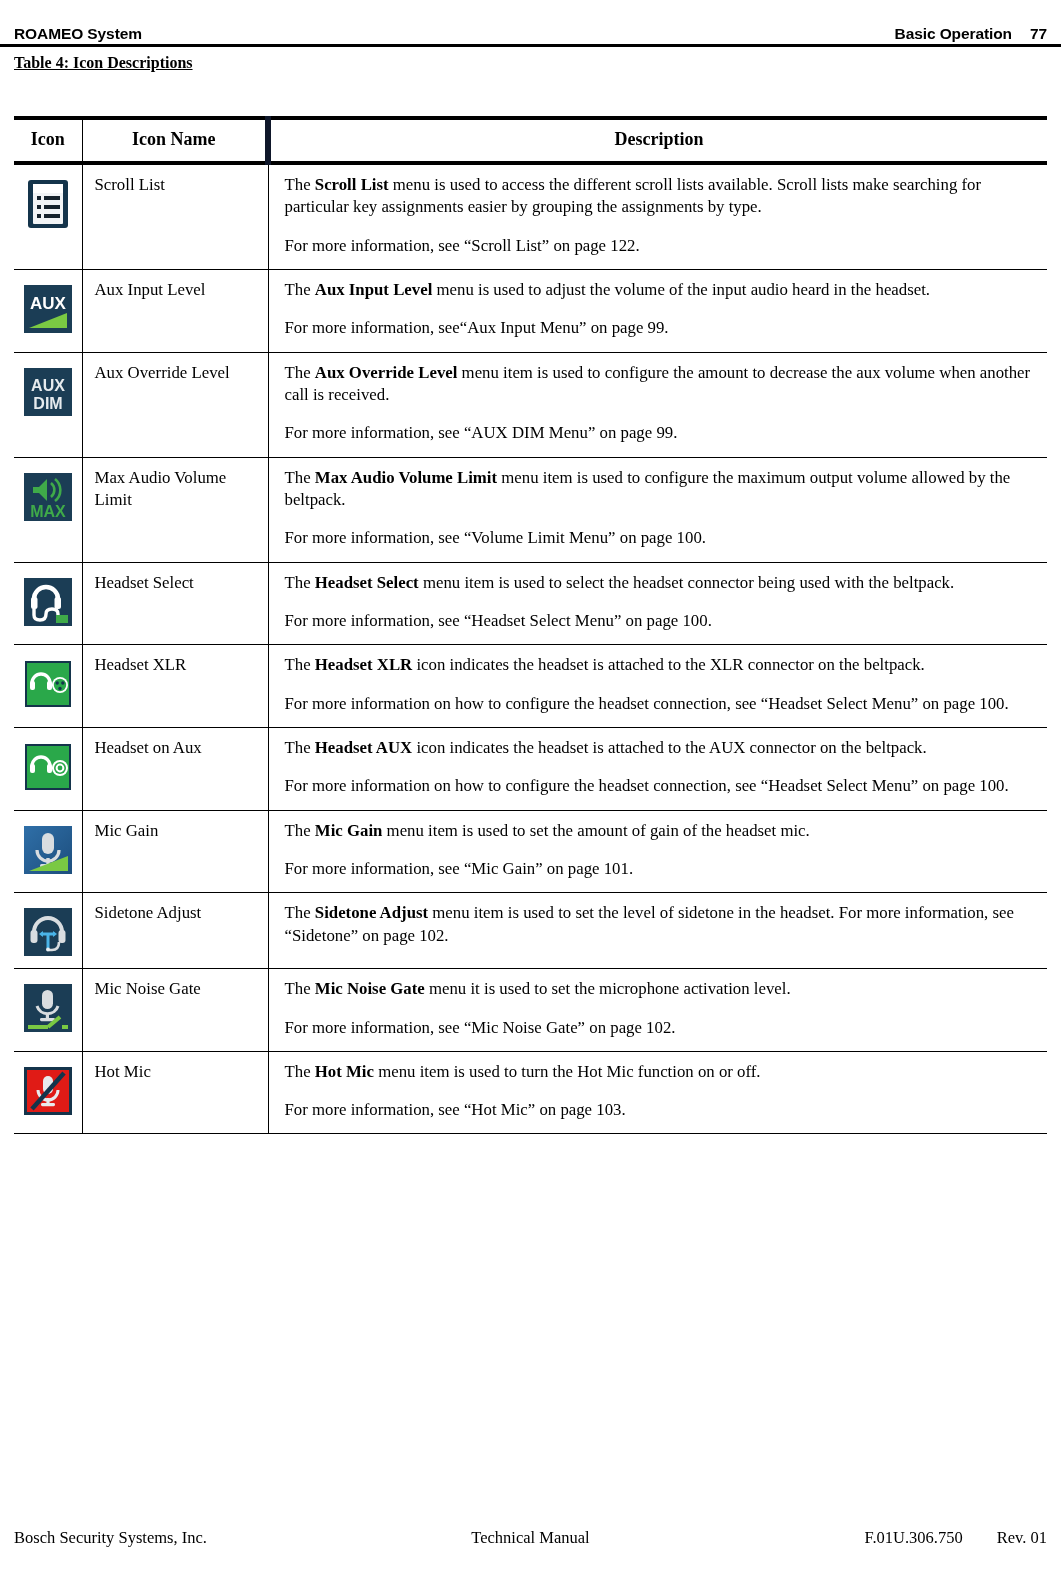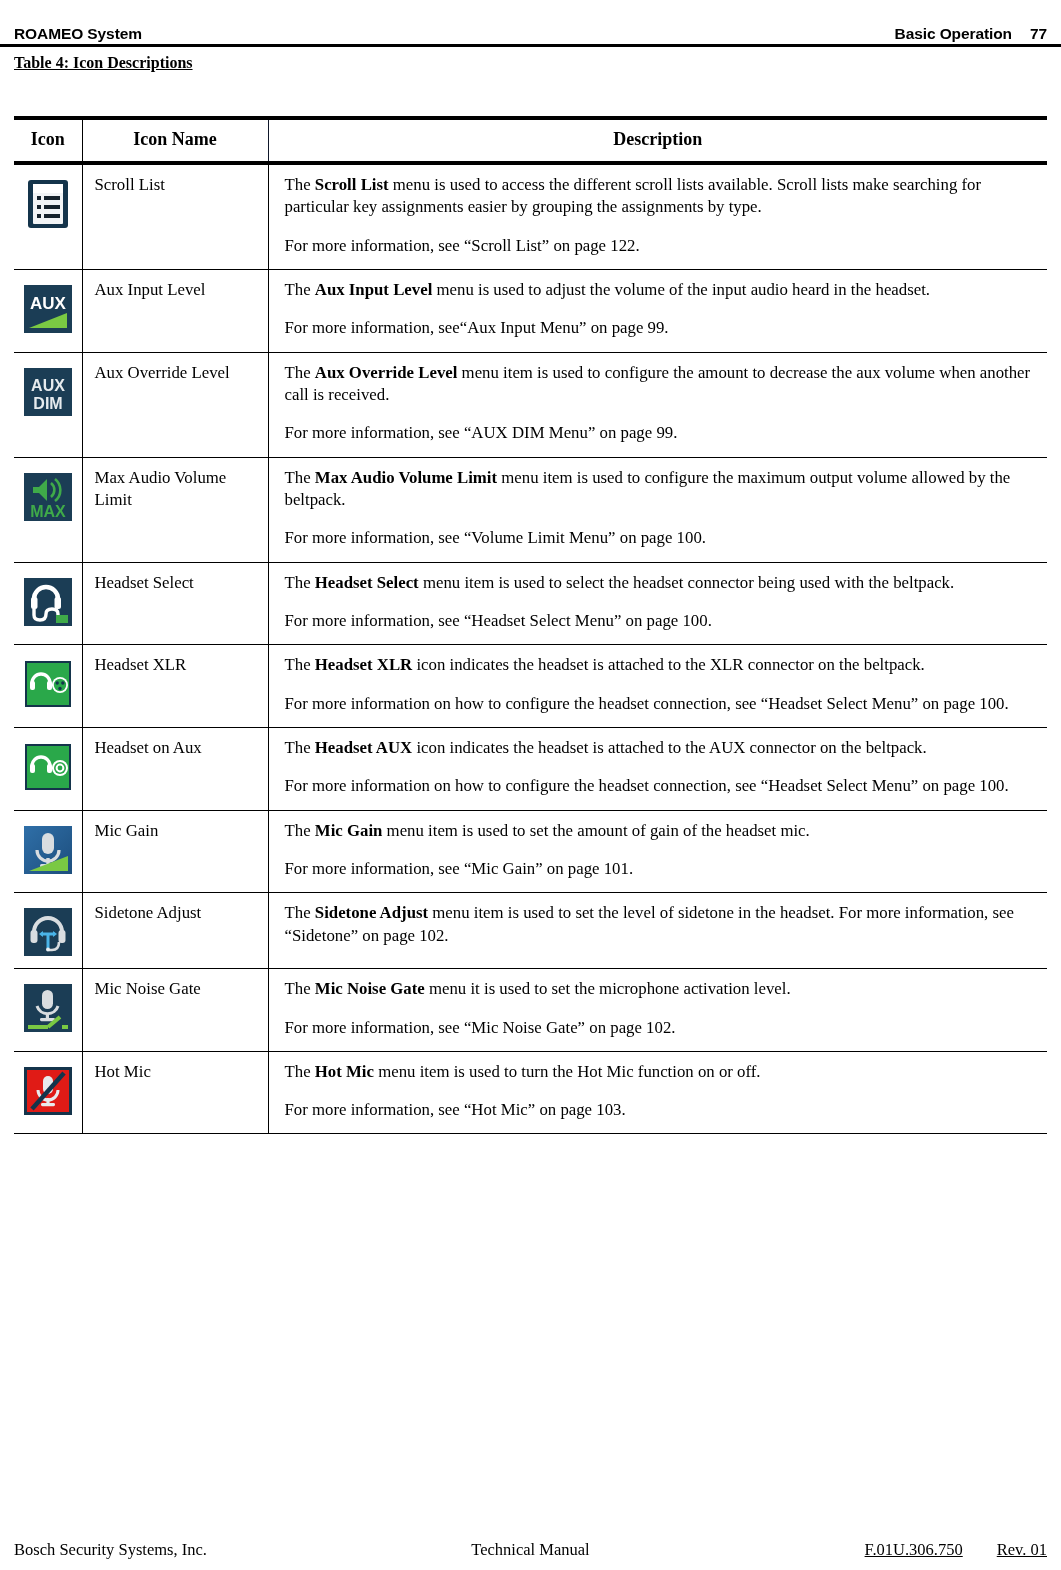--- a/index.html
+++ b/index.html
@@ -69,21 +69,21 @@
   thead th {
     border-top: 4px solid #000;
     border-bottom: 4px solid #000;
     padding: 8px 6px 9px;
     font-weight: bold;
     font-size: 18px;
     vertical-align: middle;
     text-align: center;
   }
   thead th.h-icon { border-right: 1px solid #000; }
-  thead th.h-name { border-right: 1px solid #0f172a; }
+  thead th.h-name { border-right: 6px solid #0f172a; }
 
   
   tbody td {
     border-bottom: 1px solid #000;
     vertical-align: top;
     padding: 9px 8px 12px;
   }
   tbody td.cell-icon {
     border-right: 1px solid #000;
     text-align: center;
@@ -110,28 +110,28 @@
     border-bottom: 1px solid #000;
   }
 
   .desc-p { margin: 0 0 16px 0; }
   .desc-p:last-child { margin-bottom: 0; }
   .desc-p b { font-weight: bold; }
 
   
   .page-footer {
     position: absolute;
-    bottom: 8px; left: 14px; right: 14px;
+    bottom: 20px; left: 14px; right: 14px;
     height: 22px;
     font-size: 16.5px;
     text-align: right;
   }
   .page-footer .f-left { position: absolute; left: 0; top: 0; }
   .page-footer .f-center { position: absolute; left: 50%; transform: translateX(-50%); top: 0; }
-  .page-footer .f-right { position: absolute; right: 0; top: 0; display: flex; gap: 34px; text-decoration: underline; }
+  .page-footer .f-right { position: absolute; right: 0; top: 0; display: flex; gap: 34px; }
 
   
   .ico { display: inline-block; width: 52px; height: 52px; vertical-align: middle; text-align: center; }
   .ico svg { display: block; width: 52px; height: 52px; }
 </style>
 </head>
 <body>
 
 <div class="page-header">
   <span>ROAMEO System</span>

